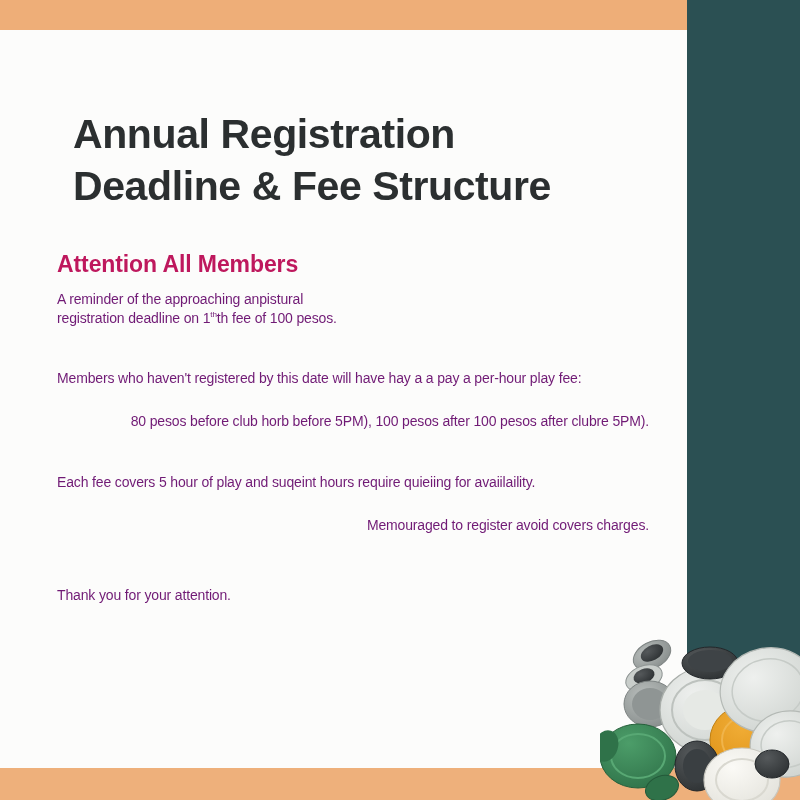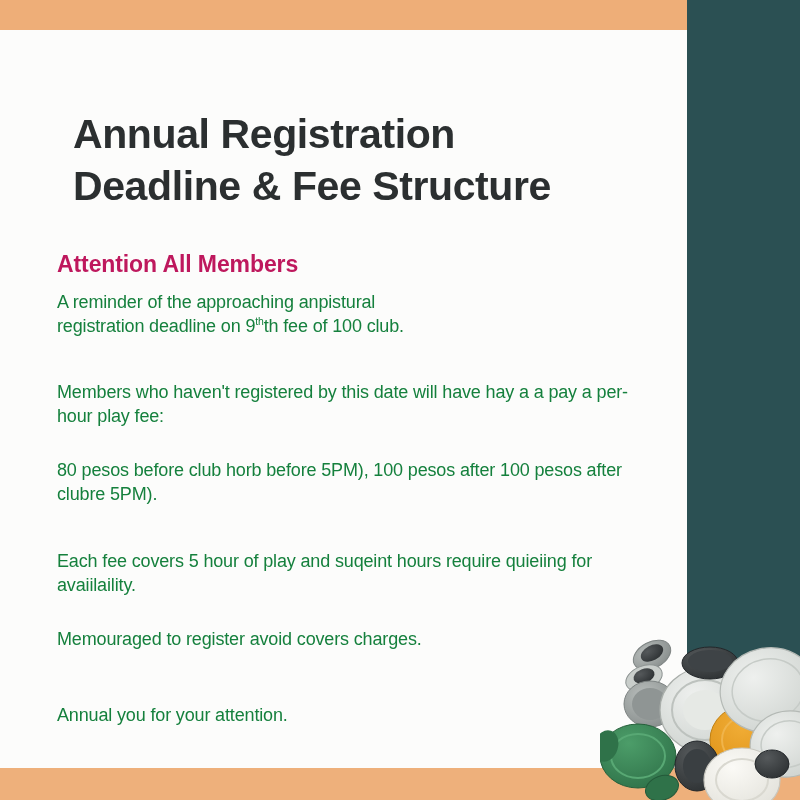--- a/index.html
+++ b/index.html
@@ -69,27 +69,27 @@
   }
   .subhead {
     margin: 38px 0 0 0;
     font-size: 23px;
     font-weight: bold;
     letter-spacing: -0.1px;
     color: #be185d;
   }
   .para {
     margin: 13px 0 0 0;
-    font-size: 18px;
+    font-size: 14px;
     line-height: 1.34;
-    color: #15803d;
+    color: #701a75;
     letter-spacing: -0.15px;
   }
   .para.gap-lg { margin-top: 42px; }
-  .para.gap-md { margin-top: 30px; }
+  .para.gap-md { margin-top: 24px; text-align: right; }
   .para.gap-sm { margin-top: 12px; }
   .para.gap-xl { margin-top: 52px; }
   .para sup {
     font-size: 0.58em;
     vertical-align: super;
     line-height: 0;
     margin-top: 14px;
   }
 
   
@@ -114,32 +114,32 @@
   <div class="panel-right"></div>
 
   <div class="content">
 
     <h1 class="title">Annual Registration Deadline &amp; Fee Structure</h1>
 
     <h2 class="subhead">Attention All Members</h2>
 
     <p class="para gap-sm">
       <span>A reminder of the approaching anpistural</span><br>
-      <span>registration deadline on 9</span><sup>th</sup><span>th fee of 100 club.</span>
+      <span>registration deadline on 1</span><sup>th</sup><span>th fee of 100 pesos.</span>
     </p>
 
     <p class="para gap-lg">Members who haven't registered by this date will have hay a a pay a per-hour play fee:</p>
 
     <p class="para gap-md">80 pesos before club horb before 5PM), 100 pesos after 100 pesos after clubre 5PM).</p>
 
     <p class="para gap-lg">Each fee covers 5 hour of play and suqeint hours require quieiing for avaiilaility.</p>
 
     <p class="para gap-md">Memouraged to register avoid covers charges.</p>
 
-    <p class="para gap-xl">Annual you for your attention.</p>
+    <p class="para gap-xl">Thank you for your attention.</p>
 
   </div>
 
   <div class="cluster">
     <svg width="200" height="172" viewBox="0 0 200 172" xmlns="http://www.w3.org/2000/svg">
       <defs>
         <radialGradient id="gPlate" cx="38%" cy="32%" r="78%">
           <stop offset="0%" stop-color="#eef0ee"></stop>
           <stop offset="100%" stop-color="#cdd2ce"></stop>
         </radialGradient>

